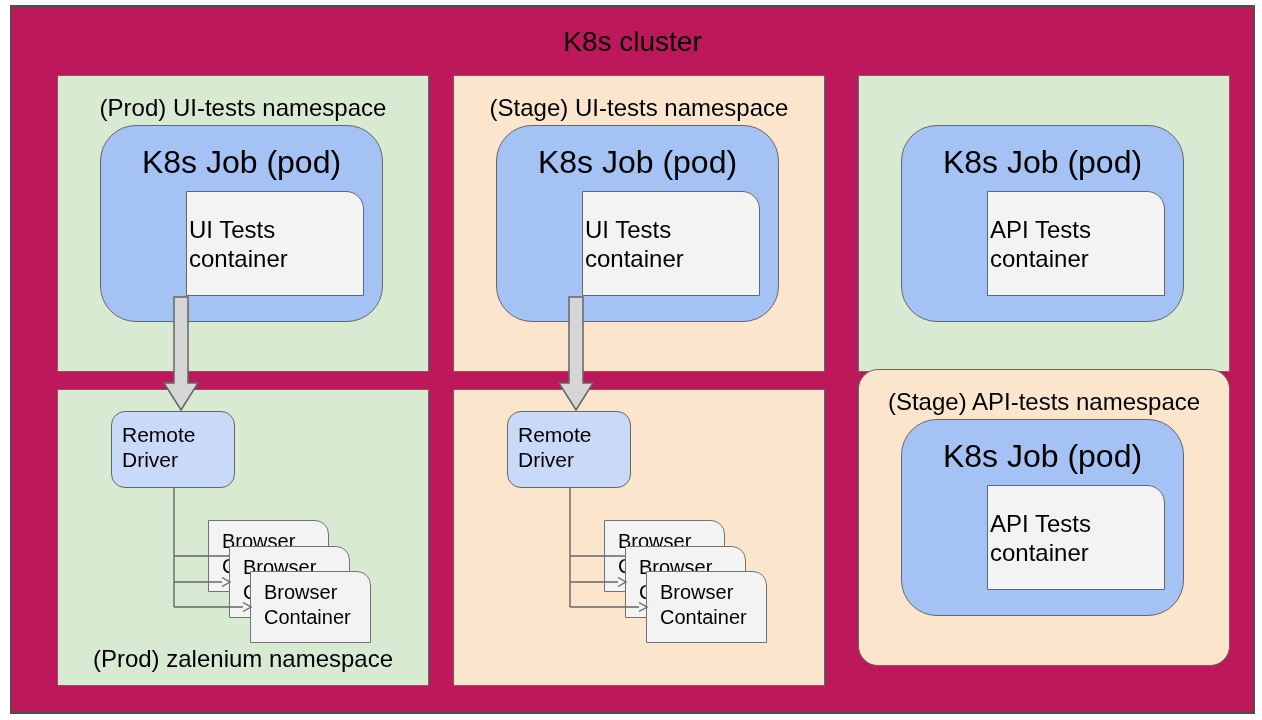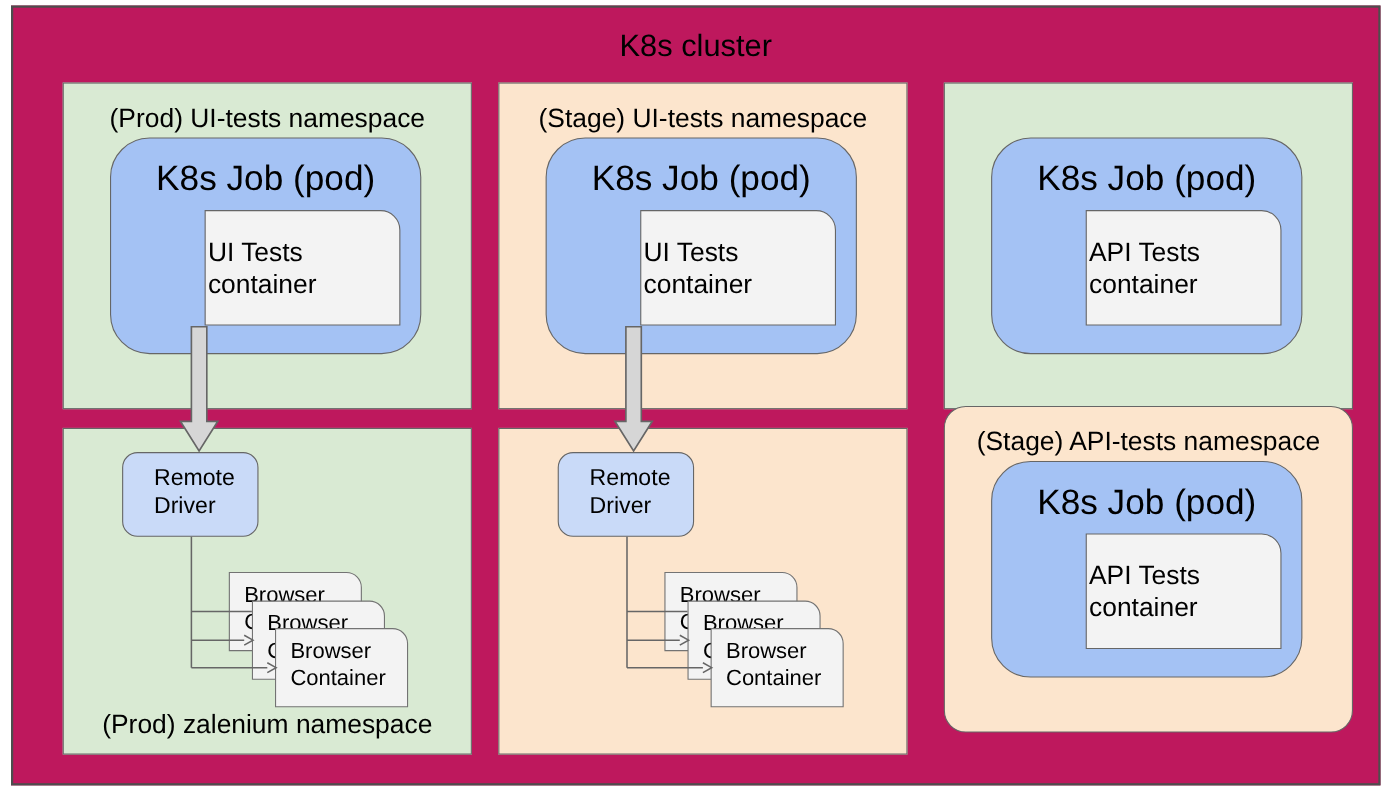--- a/index.html
+++ b/index.html
@@ -65,21 +65,21 @@
     font-size: 24px; line-height: 29px; margin-left: 36px;
   }
   .cbox span { display: block; }
 
   .remote {
     position: absolute; left: 53px; top: 21px;
     width: 124px; height: 77px;
     background: #c9daf8;
     border: 1.5px solid #666666;
     border-radius: 14px;
-    padding: 10px 0 0 28px;
+    padding: 10px 0 0 10px;
     font-size: 21px; line-height: 25px;
   }
   .remote span { display: block; }
 
   .card {
     position: absolute;
     width: 121px; height: 72px;
     background: #f3f3f3;
     border: 1.5px solid #737373;
     border-radius: 0 14px 0 0;

